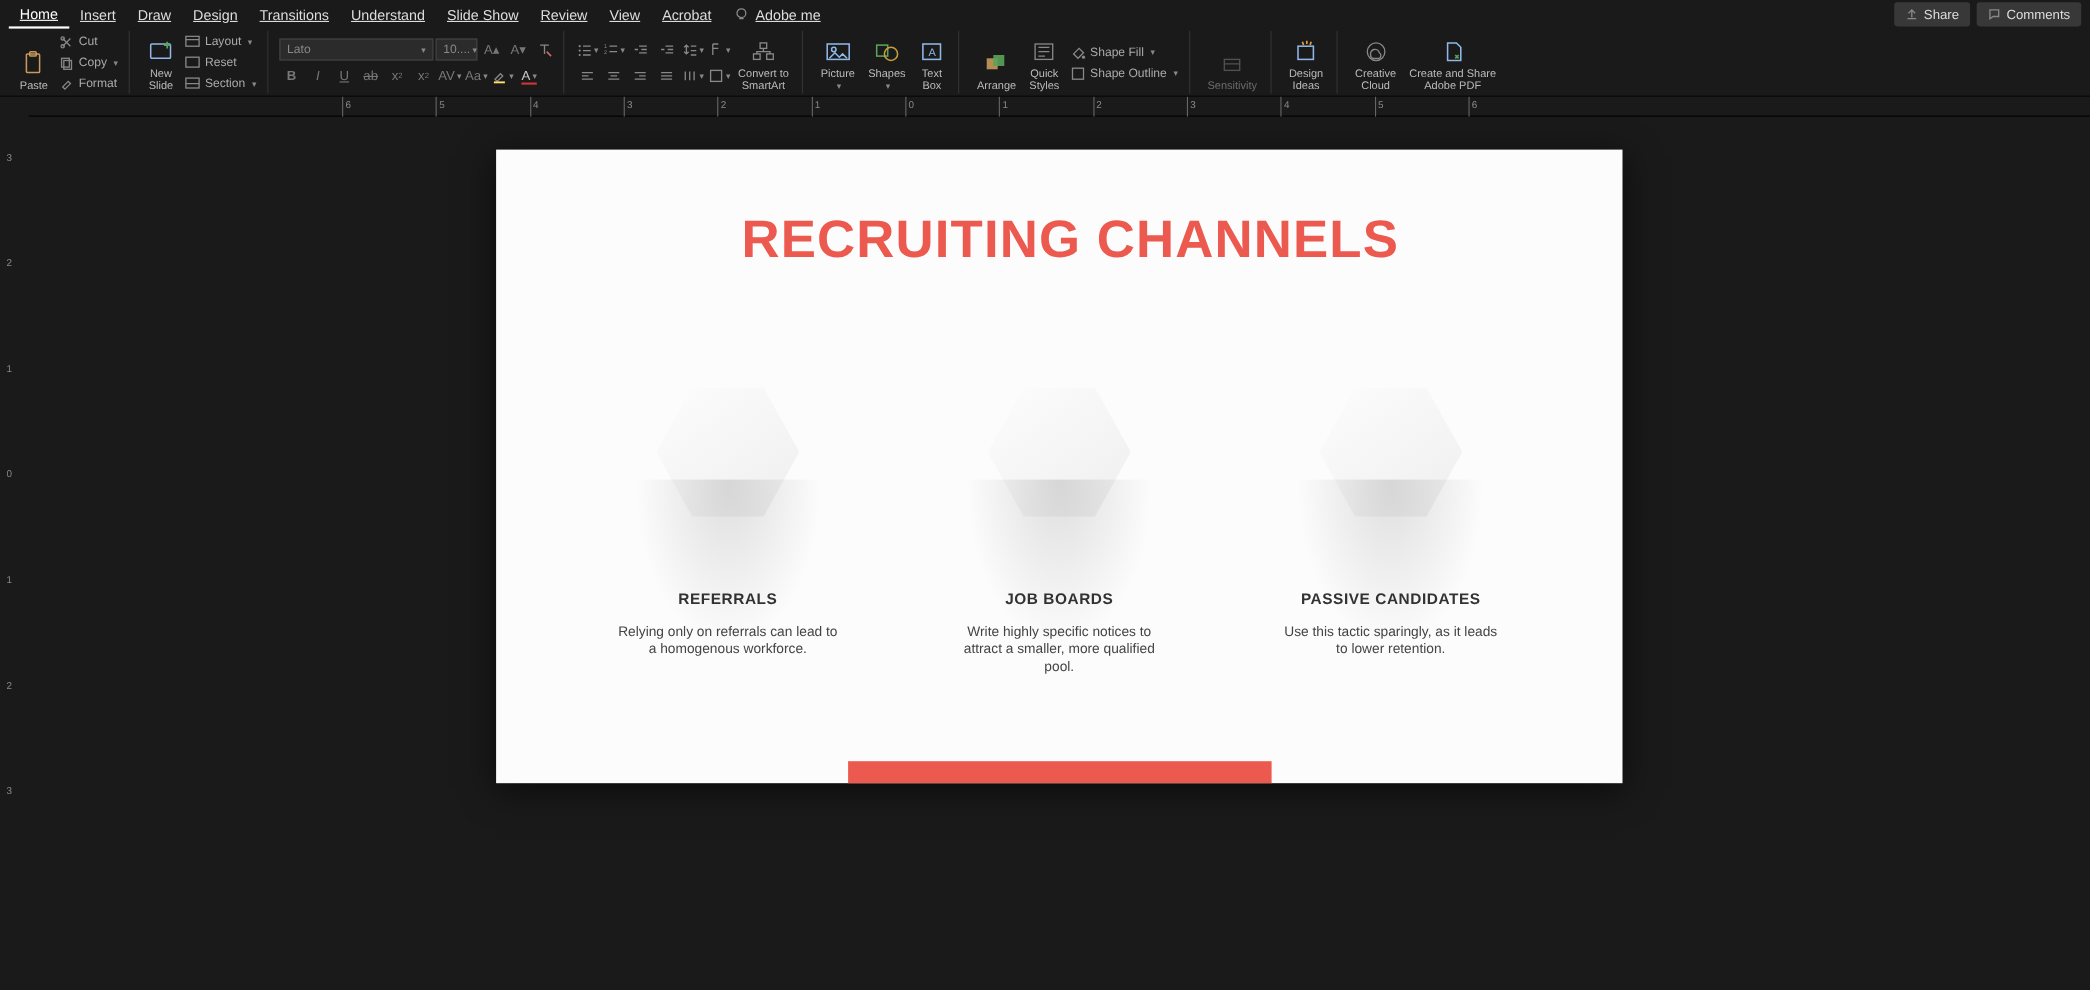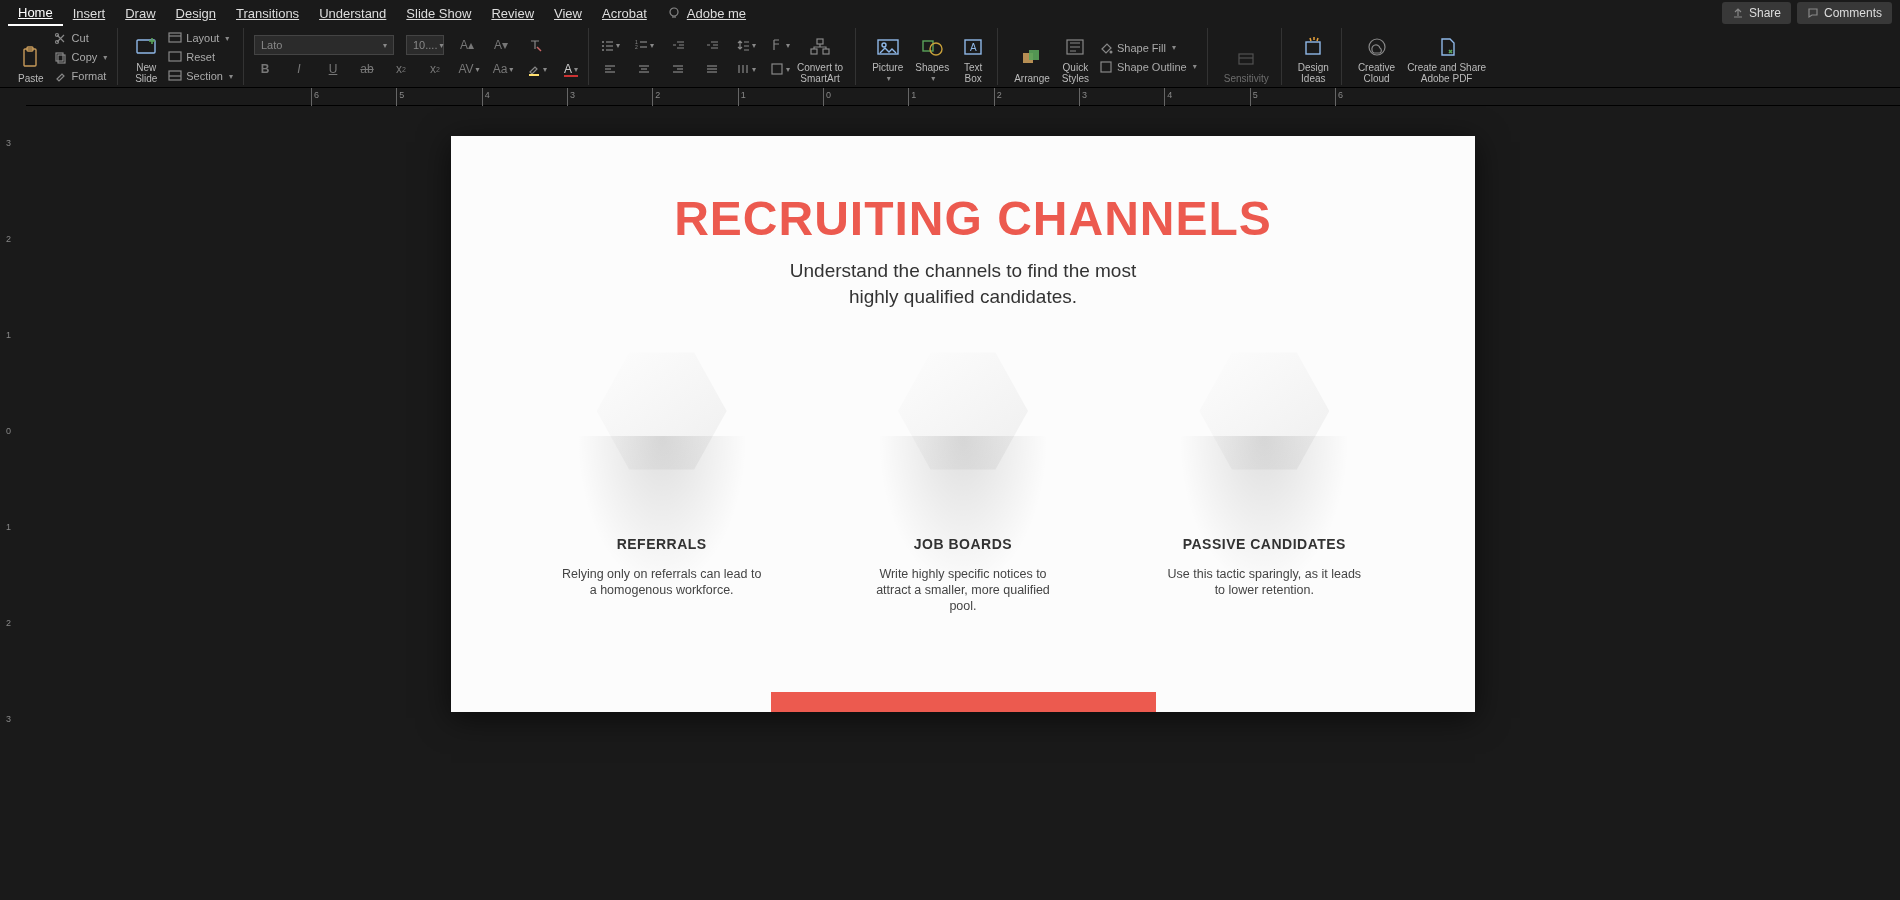--- a/index.html
+++ b/index.html
@@ -15,21 +15,21 @@
 
 
 .ribbon { height: 62px; background: #1a1a1a; border-bottom: 1px solid #000; display: flex; padding: 2px 6px; gap: 4px; }
 .group { display: flex; padding: 0 6px; border-right: 1px solid #333; align-items: flex-start; }
 .group:last-child { border-right: none; }
 .vbtn { display: flex; flex-direction: column; align-items: center; justify-content: flex-end; height: 58px; padding: 2px 6px; font-size: 10px; color: #bbb; line-height: 11px; text-align: center; cursor: pointer; }
 .vbtn .ic { width: 24px; height: 24px; margin-bottom: 3px; display: flex; align-items: center; justify-content: center; }
 .mini { display: flex; align-items: center; gap: 4px; font-size: 11px; color: #aaa; padding: 2px 4px; cursor: pointer; height: 18px; }
 .mini .ic { width: 14px; height: 14px; display: flex; align-items: center; justify-content: center; }
 .col { display: flex; flex-direction: column; justify-content: center; height: 58px; gap: 1px; }
-.row { display: flex; gap: 12px; align-items: flex-end; }
+.row { display: flex; gap: 2px; align-items: flex-end; }
 .fontbox { background: #2b2b2b; border: 1px solid #444; color: #888; font-size: 11px; height: 20px; padding: 0 6px; display: flex; align-items: center; justify-content: space-between; }
 .fontname { width: 140px; }
 .fontsize { width: 38px; }
 .sq { width: 22px; height: 20px; display: flex; align-items: center; justify-content: center; color: #777; cursor: pointer; font-size: 12px; }
 .caret { font-size: 8px; color: #888; margin-left: 2px; }
 
 
 .editor { display: flex; height: calc(900px - 88px); background: #1a1a1a; }
 .vruler { width: 26px; position: relative; background: #1a1a1a; }
 .hruler-wrap { flex: 1; display: flex; flex-direction: column; }
@@ -542,22 +542,20 @@
             <span class="lbl">5</span>
           </div>
           <div class="htick major" style="left: 1024px;">
             <span class="lbl">6</span>
           </div>
         </div>
     </div>
     <div class="canvas-wrap">
       <div class="slide">
         <div class="s-title">RECRUITING CHANNELS</div>
-        <div class="s-sub" style="white-space:pre-line">Understand the channels to find the most
-highly qualified candidates.</div>
         <div class="cols">
           <div class="colcard">
             <div class="hex">
                 <div class="hexshape"></div>
               </div>
             <div class="hexshadow"></div>
             <div class="card-h">REFERRALS</div>
             <div class="card-p">Relying only on referrals can lead to a homogenous workforce.</div>
           </div>
           <div class="colcard">

